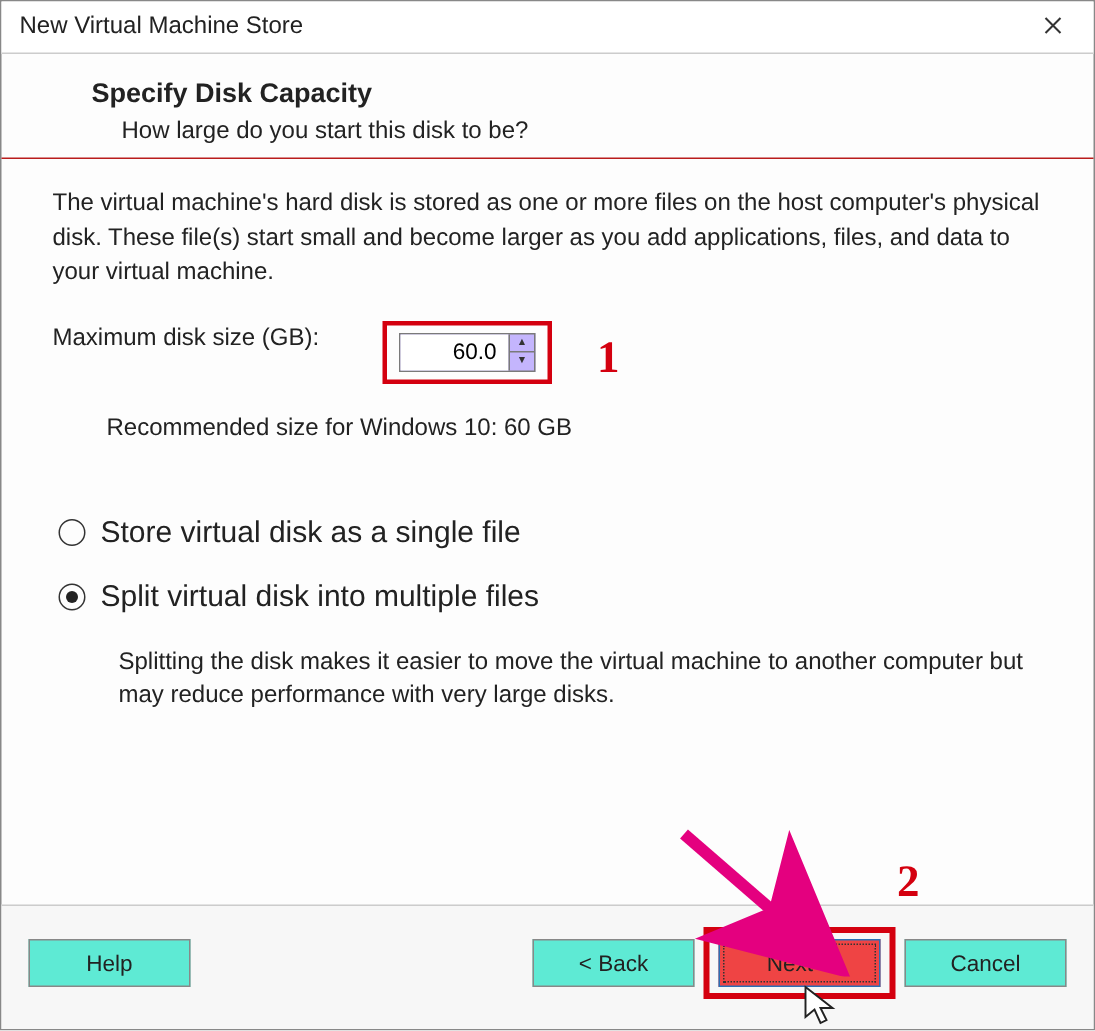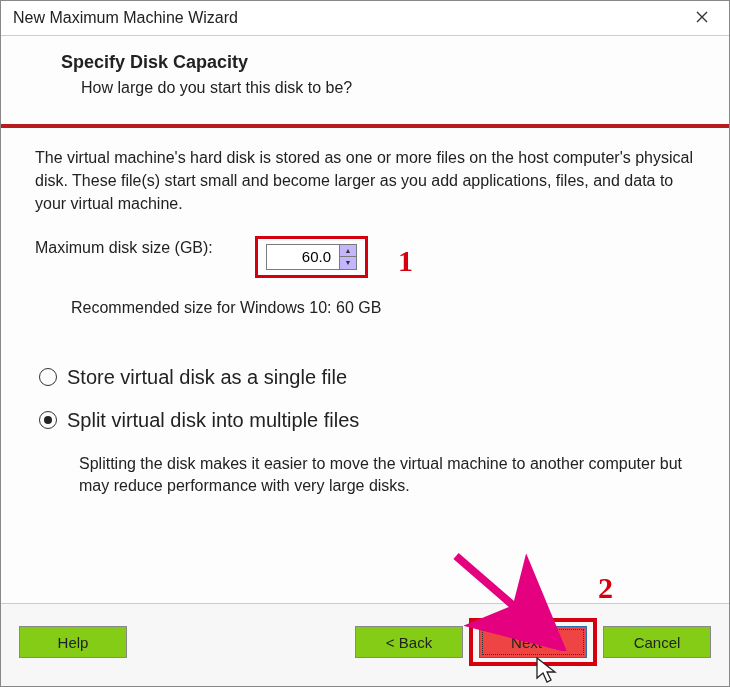--- a/index.html
+++ b/index.html
@@ -32,22 +32,22 @@
   }
   .titlebar .close {
     width: 34px;
     text-align: center;
     font-size: 17px;
     color: #444;
     cursor: default;
   }
 
   .header-pane {
-    padding: 16px 30px 27px 60px;
-    border-bottom: 4px solid #b91c1c;
+    padding: 16px 30px 8px 60px;
+    border-bottom: 1px solid #b91c1c;
   }
   .header-pane .heading {
     font-weight: 700;
     font-size: 18px;
     margin-bottom: 6px;
   }
   .header-pane .subheading {
     font-size: 16px;
     padding-left: 20px;
   }
@@ -162,21 +162,21 @@
     padding: 14px 18px 20px 18px;
     display: flex;
     align-items: center;
     background: #f7f7f7;
   }
   .button-bar .spacer { flex: 1; }
   .btn {
     min-width: 106px;
     height: 30px;
     border: 1px solid #888;
-    background: #84cc16;
+    background: #5eead4;
     font-size: 15px;
     display: flex;
     align-items: center;
     justify-content: center;
     margin-left: 6px;
     cursor: default;
   }
   .btn.help { margin-left: 0; }
   .next-wrap {
     position: relative;
@@ -213,21 +213,21 @@
     top: 656px;
     pointer-events: none;
   }
 </style>
 </head>
 <body>
 
 <div class="window">
 
   <div class="titlebar">
-    <div class="title">New Maximum Machine Wizard</div>
+    <div class="title">New Virtual Machine Store</div>
     <div class="close">
       <svg width="12" height="12" viewBox="0 0 12 12">
           <path d="M1 1 L11 11 M11 1 L1 11" stroke="#333" stroke-width="1.4"></path>
         </svg>
     </div>
   </div>
 
   <div class="header-pane">
     <div class="heading">Specify Disk Capacity</div>
     <div class="subheading">How large do you start this disk to be?</div>

